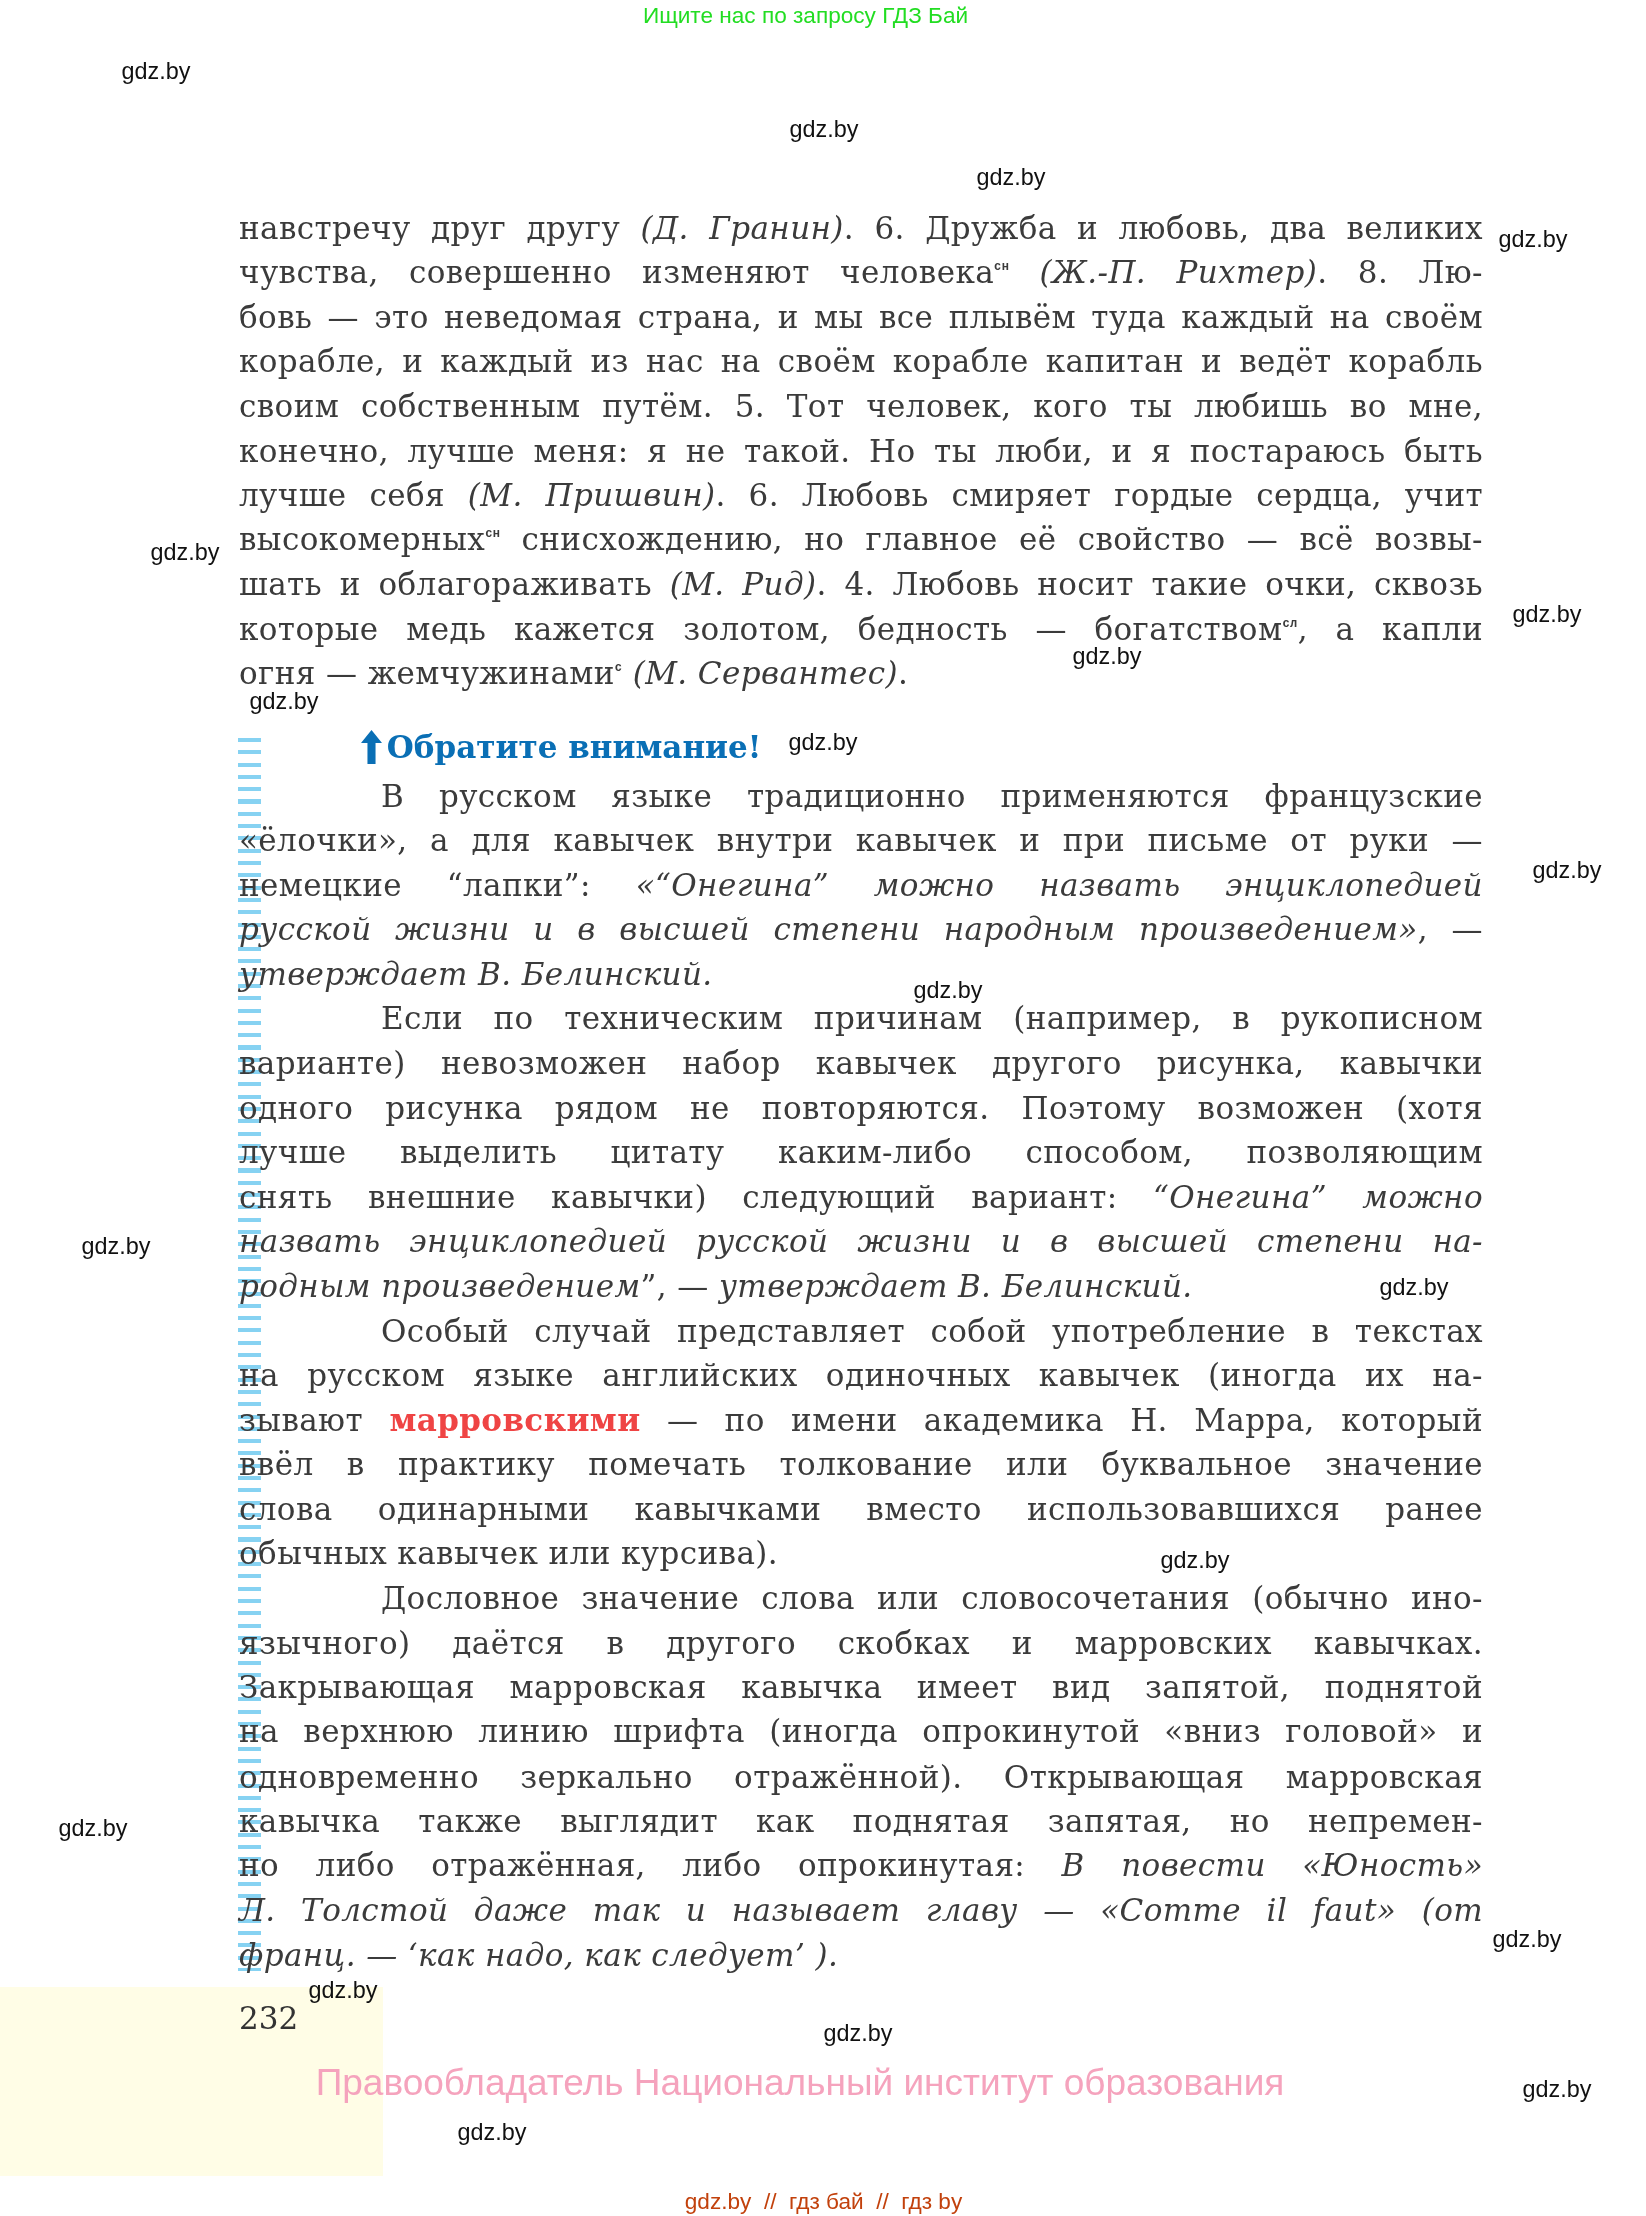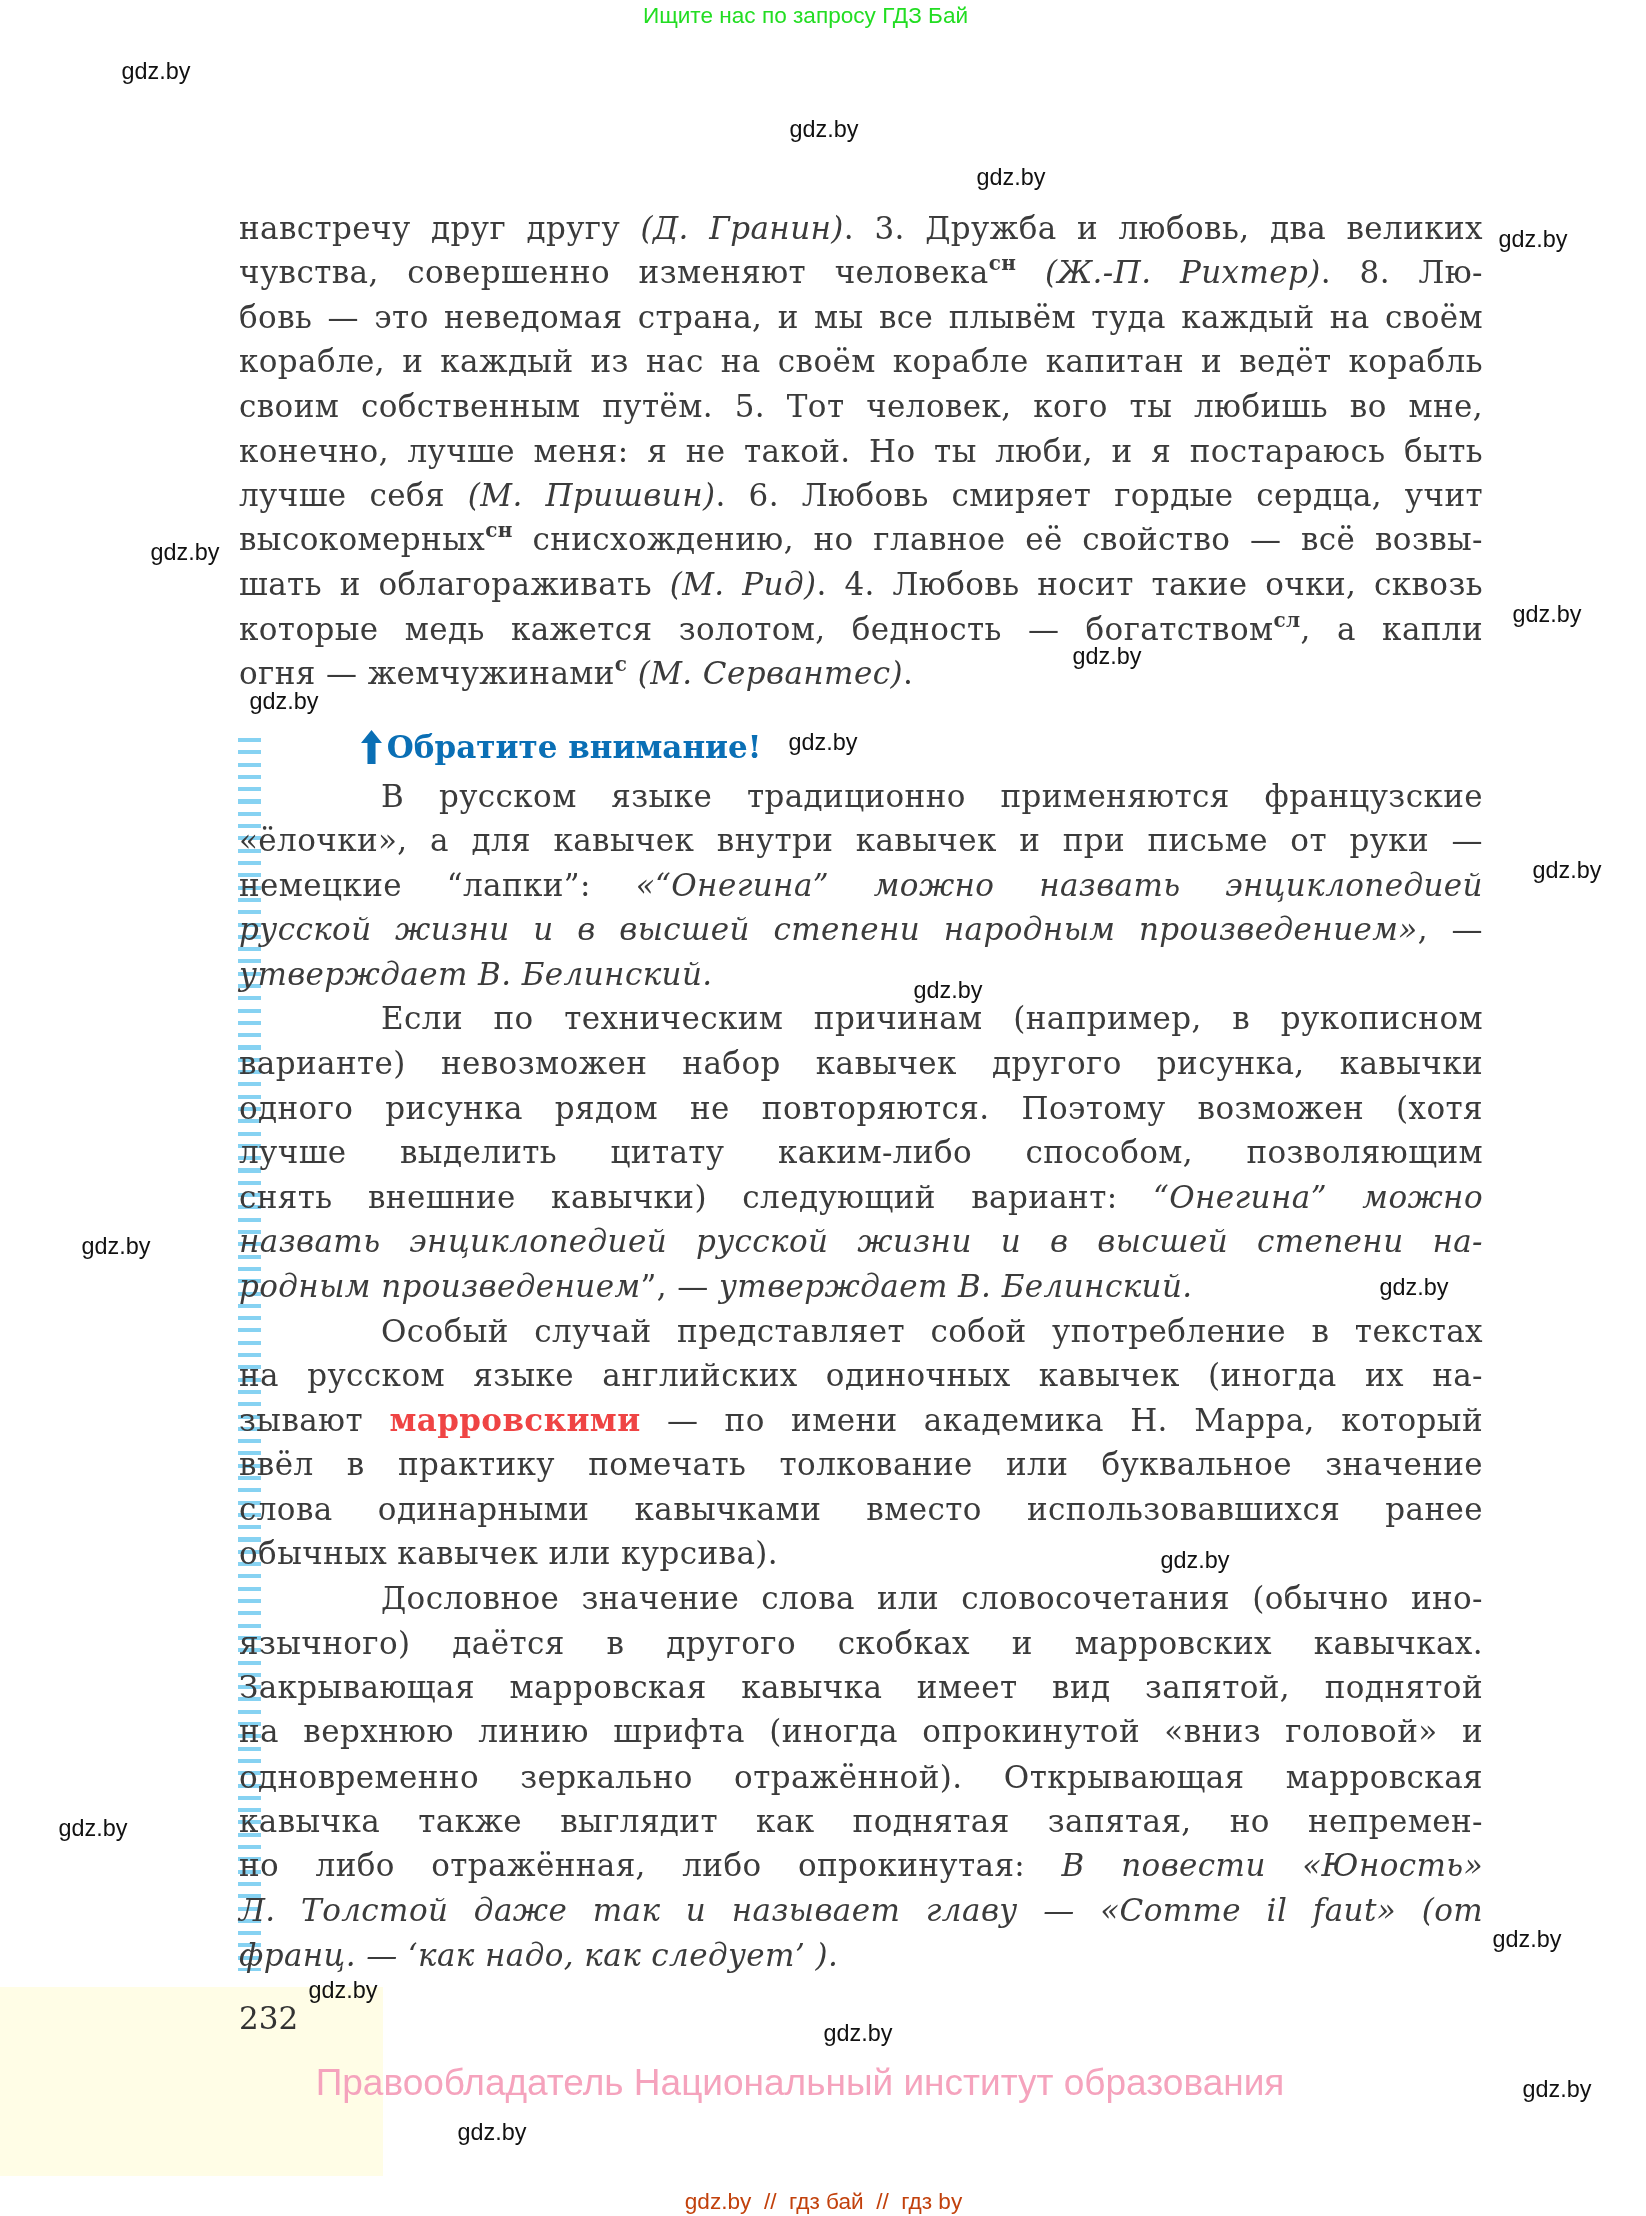--- a/index.html
+++ b/index.html
@@ -8,21 +8,21 @@
     font-family:"Liberation Sans", sans-serif; font-size:22.6px; color:#22dd22; }
   .wm { position:absolute; font-family:"Liberation Sans", sans-serif; font-size:23.4px; color:#111; white-space:nowrap; transform:translate(-50%,-50%); }
   .line { position:absolute; left:239px; width:1244px; height:44px;
     font-family:"DejaVu Serif", "Liberation Serif", serif; font-size:31px; line-height:44px;
     color:#3b3b3b; text-align:justify; text-align-last:justify; white-space:nowrap; letter-spacing:0.4px; }
   .line.last { text-align-last:left; }
   .line.indent { padding-left:142px; width:1102px; }
   .line > span { white-space:pre; }
   .it { font-style:italic; }
   .b { font-weight:bold; color:#ef4444; }
-  sup { font-size:20px; vertical-align:13px; line-height:0; font-weight:bold; }
+  sup { font-size:12px; vertical-align:13px; line-height:0; font-weight:bold;font-family:Liberation Mono, monospace; }
   .heading { position:absolute; left:361px; top:729px; font-family:"DejaVu Serif", "Liberation Serif", serif;
     font-weight:bold; font-size:31px; color:#0a6fb5; white-space:nowrap; display:flex; align-items:center; }
   .arrow { display:inline-block; width:21px; height:34px; margin-right:4.8px; }
   .stripes { position:absolute; left:238px; top:738px; width:23.4px; height:1233px;
     background: repeating-linear-gradient(to bottom, #86d2f2 0px, #86d2f2 4px, transparent 4px, transparent 12.3px); }
   .yellow { position:absolute; left:0; top:1987px; width:383px; height:189px; background:#fffde6; }
   .pagenum { position:absolute; left:239px; top:2000px; font-family:"DejaVu Serif", serif; font-size:31px; color:#333; }
   .copyright { position:absolute; left:0; width:1600px; top:2062px; text-align:center;
     font-family:"Liberation Sans", sans-serif; font-size:37px; color:#f5a3bd; }
   .footer { position:absolute; left:0; width:1647px; top:2189px; text-align:center;
@@ -30,21 +30,21 @@
 </style>
 </head>
 <body>
 
 <div class="banner">Ищите нас по запросу ГДЗ Бай</div>
 
 <div class="stripes"></div>
 <div class="yellow"></div>
 
 <div id="para1">
-    <div class="line " style="top: 206px;"><span>навстречу друг другу </span><span class="it">(Д. Гранин)</span><span>. 3. Дружба и любовь, два великих</span></div>
+    <div class="line " style="top: 206px;"><span>навстречу друг другу </span><span class="it">(Д. Гранин)</span><span>. 6. Дружба и любовь, два великих</span></div>
     <div class="line " style="top: 250px;"><span>чувства, совершенно изменяют человека</span><sup>сн</sup><span> </span><span class="it">(Ж.-П. Рихтер)</span><span>. 8. Лю-</span></div>
     <div class="line " style="top: 295px;"><span>бовь — это неведомая страна, и мы все плывём туда каждый на своём</span></div>
     <div class="line " style="top: 339px;"><span>корабле, и каждый из нас на своём корабле капитан и ведёт корабль</span></div>
     <div class="line " style="top: 384px;"><span>своим собственным путём. 5. Тот человек, кого ты любишь во мне,</span></div>
     <div class="line " style="top: 429px;"><span>конечно, лучше меня: я не такой. Но ты люби, и я постараюсь быть</span></div>
     <div class="line " style="top: 473px;"><span>лучше себя </span><span class="it">(М. Пришвин)</span><span>. 6. Любовь смиряет гордые сердца, учит</span></div>
     <div class="line " style="top: 517px;"><span>высокомерных</span><sup>сн</sup><span> снисхождению, но главное её свойство — всё возвы-</span></div>
     <div class="line " style="top: 562px;"><span>шать и облагораживать </span><span class="it">(М. Рид)</span><span>. 4. Любовь носит такие очки, сквозь</span></div>
     <div class="line " style="top: 607px;"><span>которые медь кажется золотом, бедность — богатством</span><sup>сл</sup><span>, а капли</span></div>
     <div class="line last" style="top: 651px;"><span>огня — жемчужинами</span><sup>с</sup><span> </span><span class="it">(М. Сервантес)</span><span>.</span></div>

